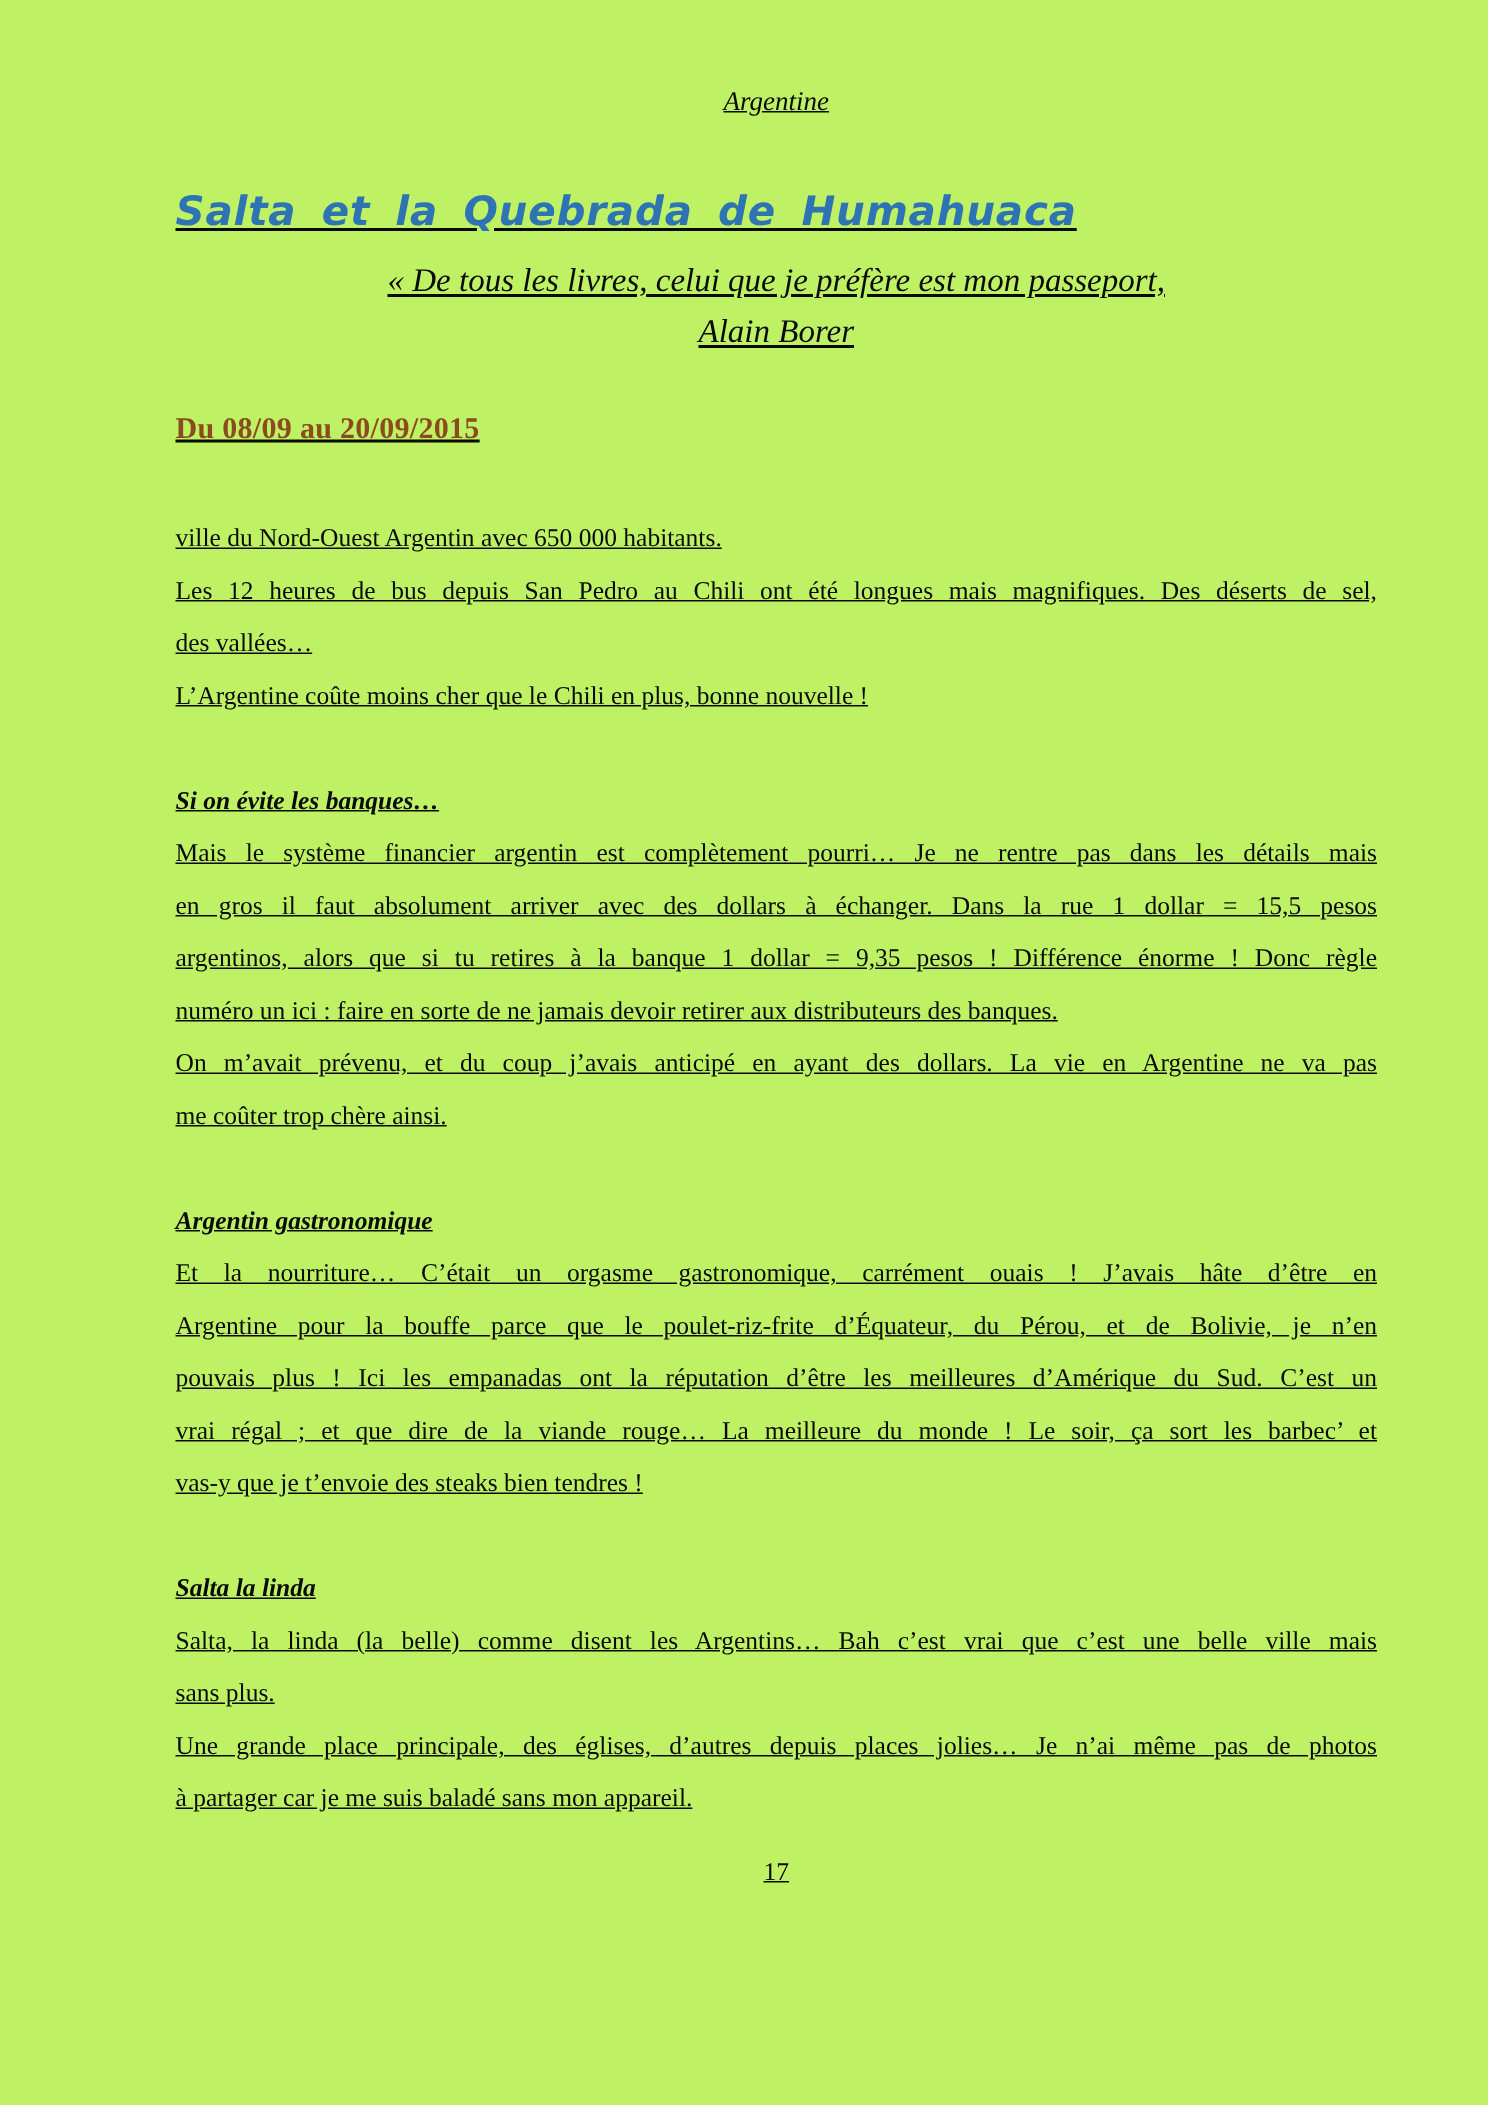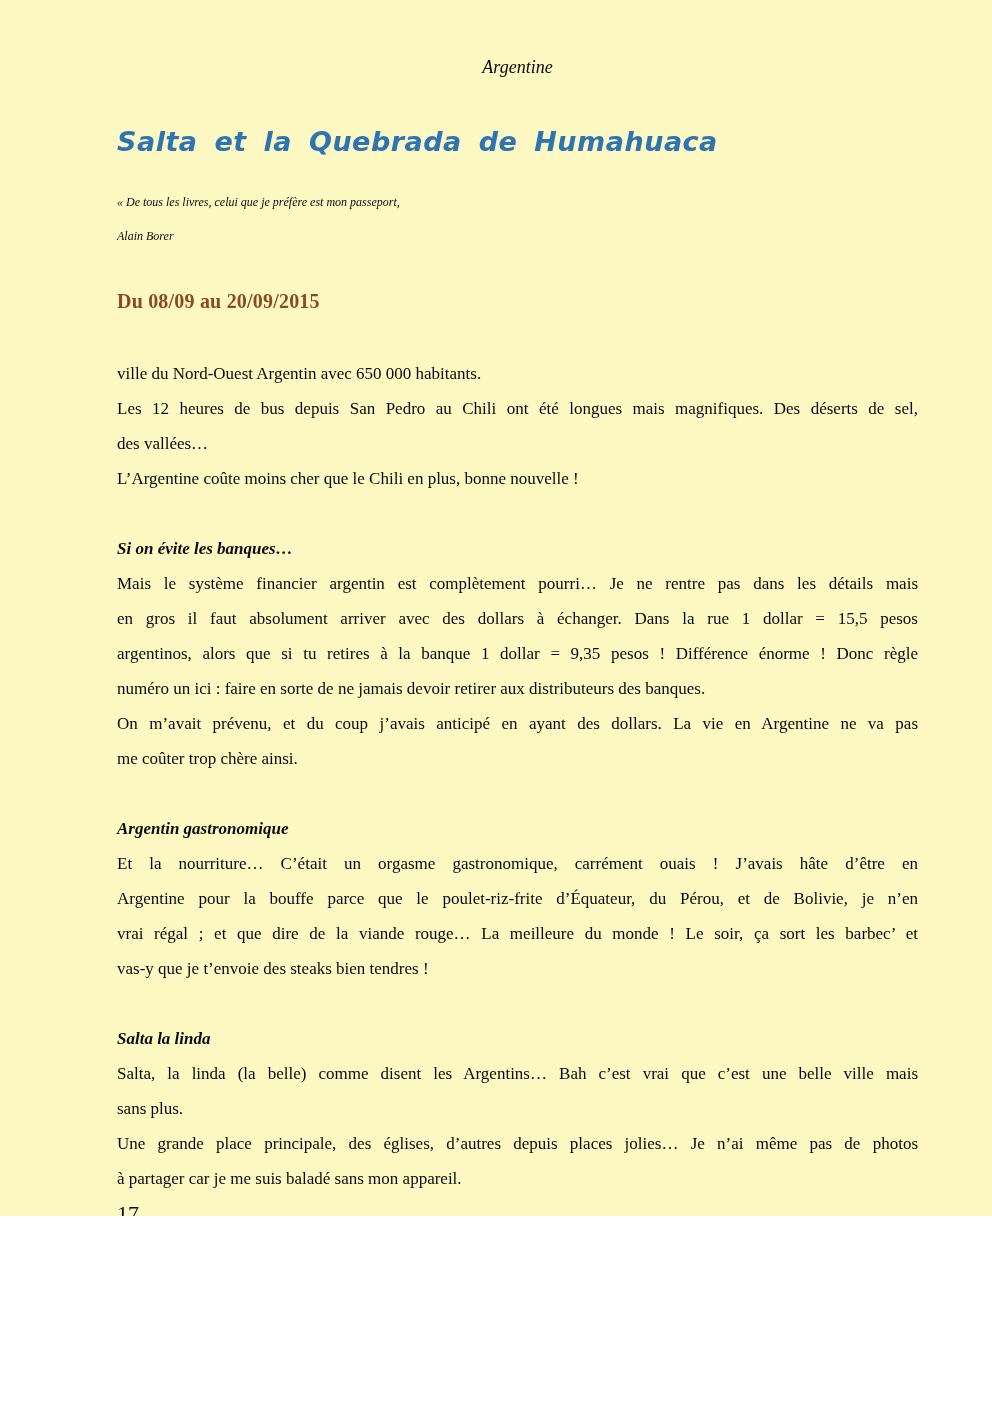--- a/index.html
+++ b/index.html
@@ -1,24 +1,25 @@
 <!DOCTYPE html>
 <html lang="fr" style="--title_blue: #2e74b5; --date_brown: #8c4a1f;"><head>
 <meta charset="utf-8">
 <style>
   html, body { margin: 0; padding: 0; background: #ffffff; }
   .page {
     position: relative;
     width: 992px;
-    height: 1216px;
-    background: #fef9c3;
+    height: 1403px;
+    background: #bef264;
     font-family: "Liberation Serif", "DejaVu Serif", serif;
     color: #0a0a0a;
     overflow: hidden;
     box-sizing: border-box;
+    text-decoration: underline;
   }
   .content {
     padding-top: 57px;
     margin-left: 117px;
     width: 801px;
   }
   .doc-header {
     text-align: center;
     font-style: italic;
     font-size: 18px;
@@ -29,23 +30,24 @@
     font-family: "DejaVu Sans", "Liberation Sans", sans-serif;
     font-style: italic;
     font-weight: bold;
     font-size: 27px;
     line-height: 33px;
     letter-spacing: 0.5px;
     word-spacing: 7px;
     color: var(--title_blue, #2e74b5);
   }
   .quote {
-    margin-top: 27px;
+    margin-top: 12px;
+    text-align: center;
     font-style: italic;
-    font-size: 12px;
+    font-size: 22px;
     line-height: 34px;
   }
   .date-heading {
     margin-top: 36px;
     font-weight: bold;
     font-size: 20px;
     line-height: 24px;
     letter-spacing: 0.2px;
     color: var(--date_brown, #8c4a1f);
   }
@@ -59,23 +61,23 @@
     text-align-last: justify;
   }
   .sec-heading {
     font-weight: bold;
     font-style: italic;
     font-size: 17px;
     line-height: 35px;
   }
   .gap { height: 35px; }
   .page-number {
-    margin-top: 8px;
-    text-align: left;
-    font-size: 22px;
+    margin-top: 22px;
+    text-align: center;
+    font-size: 17px;
     line-height: 20px;
   }
 </style>
 </head>
 <body>
 
 <div class="page">
   <div class="content">
 
     <div class="doc-header">Argentine</div>
@@ -109,20 +111,21 @@
         <div class="line j">On m’avait prévenu, et du coup j’avais anticipé en ayant des dollars. La vie en Argentine ne va pas</div>
         <div class="line">me coûter trop chère ainsi.</div>
       </div>
 
       <div class="gap"></div>
 
       <div>
         <div class="sec-heading">Argentin gastronomique</div>
         <div class="line j">Et la nourriture… C’était un orgasme gastronomique, carrément ouais ! J’avais hâte d’être en</div>
         <div class="line j">Argentine pour la bouffe parce que le poulet-riz-frite d’Équateur, du Pérou, et de Bolivie, je n’en</div>
+        <div class="line j">pouvais plus ! Ici les empanadas ont la réputation d’être les meilleures d’Amérique du Sud. C’est un</div>
         <div class="line j">vrai régal ; et que dire de la viande rouge… La meilleure du monde ! Le soir, ça sort les barbec’ et</div>
         <div class="line">vas-y que je t’envoie des steaks bien tendres !</div>
       </div>
 
       <div class="gap"></div>
 
       <div>
         <div class="sec-heading">Salta la linda</div>
         <div class="line j">Salta, la linda (la belle) comme disent les Argentins… Bah c’est vrai que c’est une belle ville mais</div>
         <div class="line">sans plus.</div>

